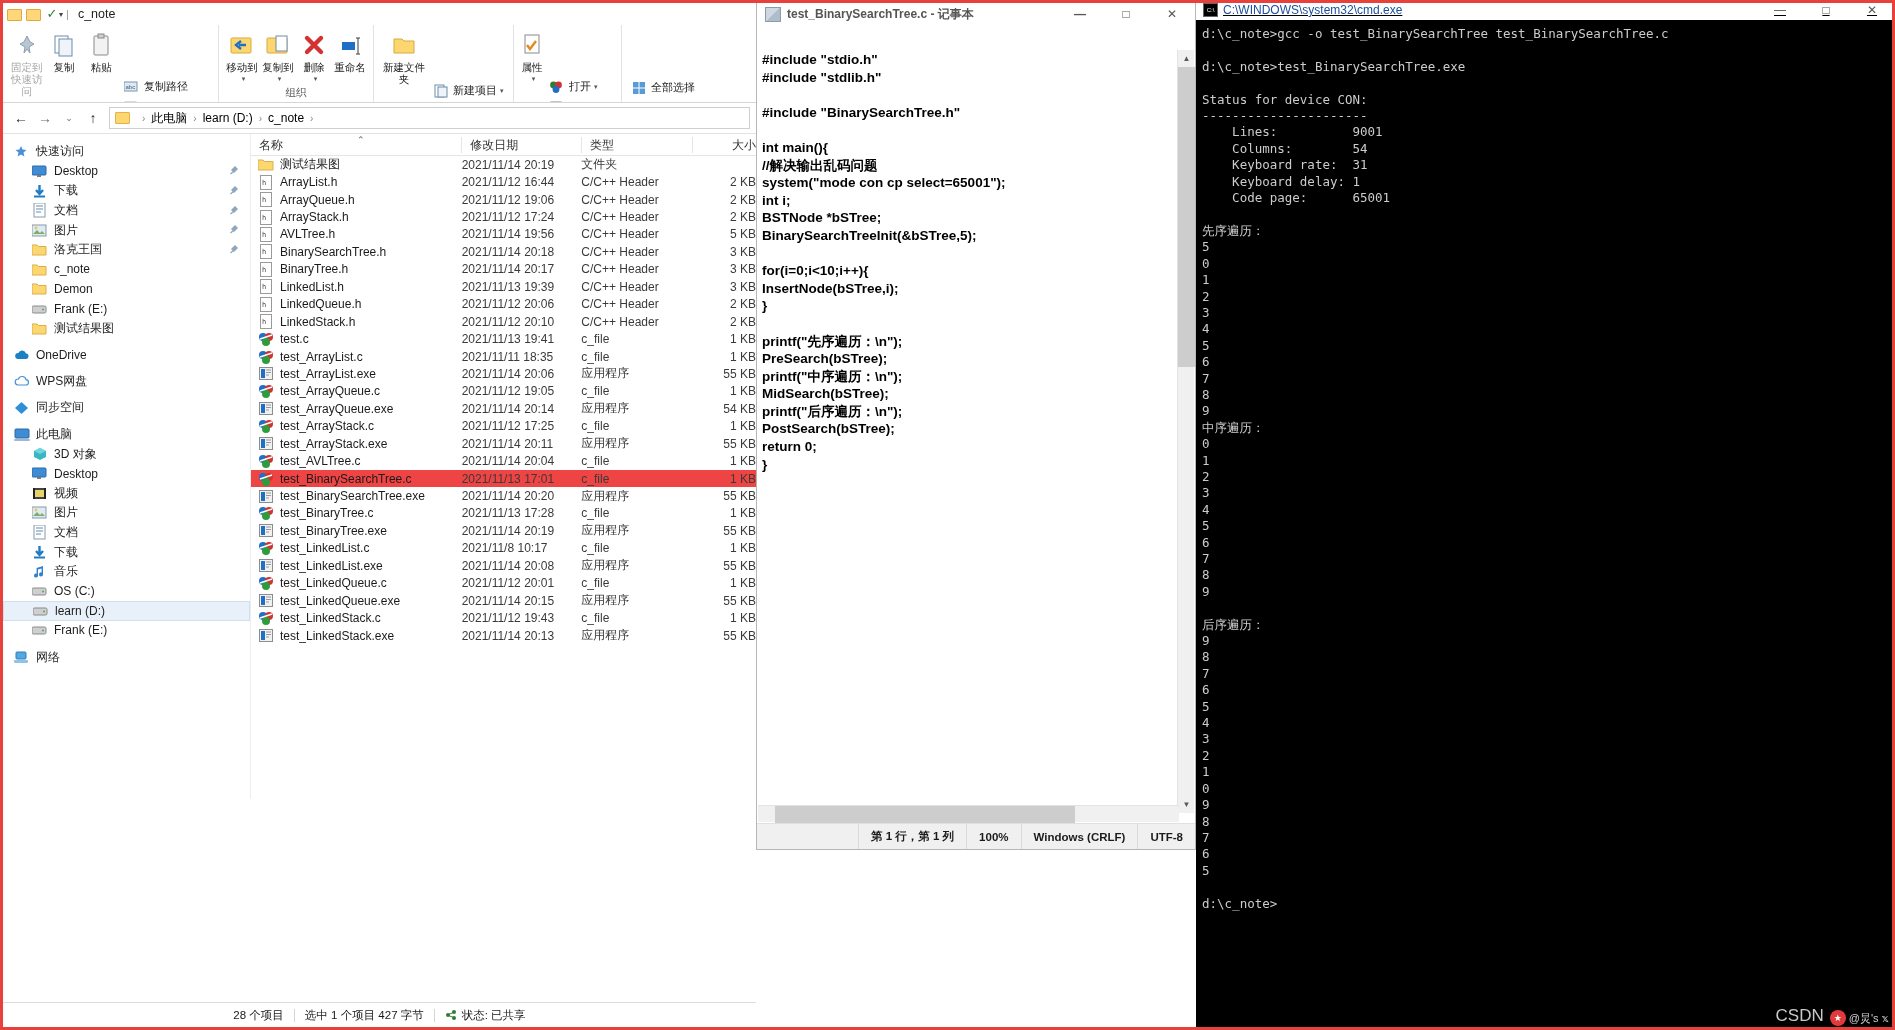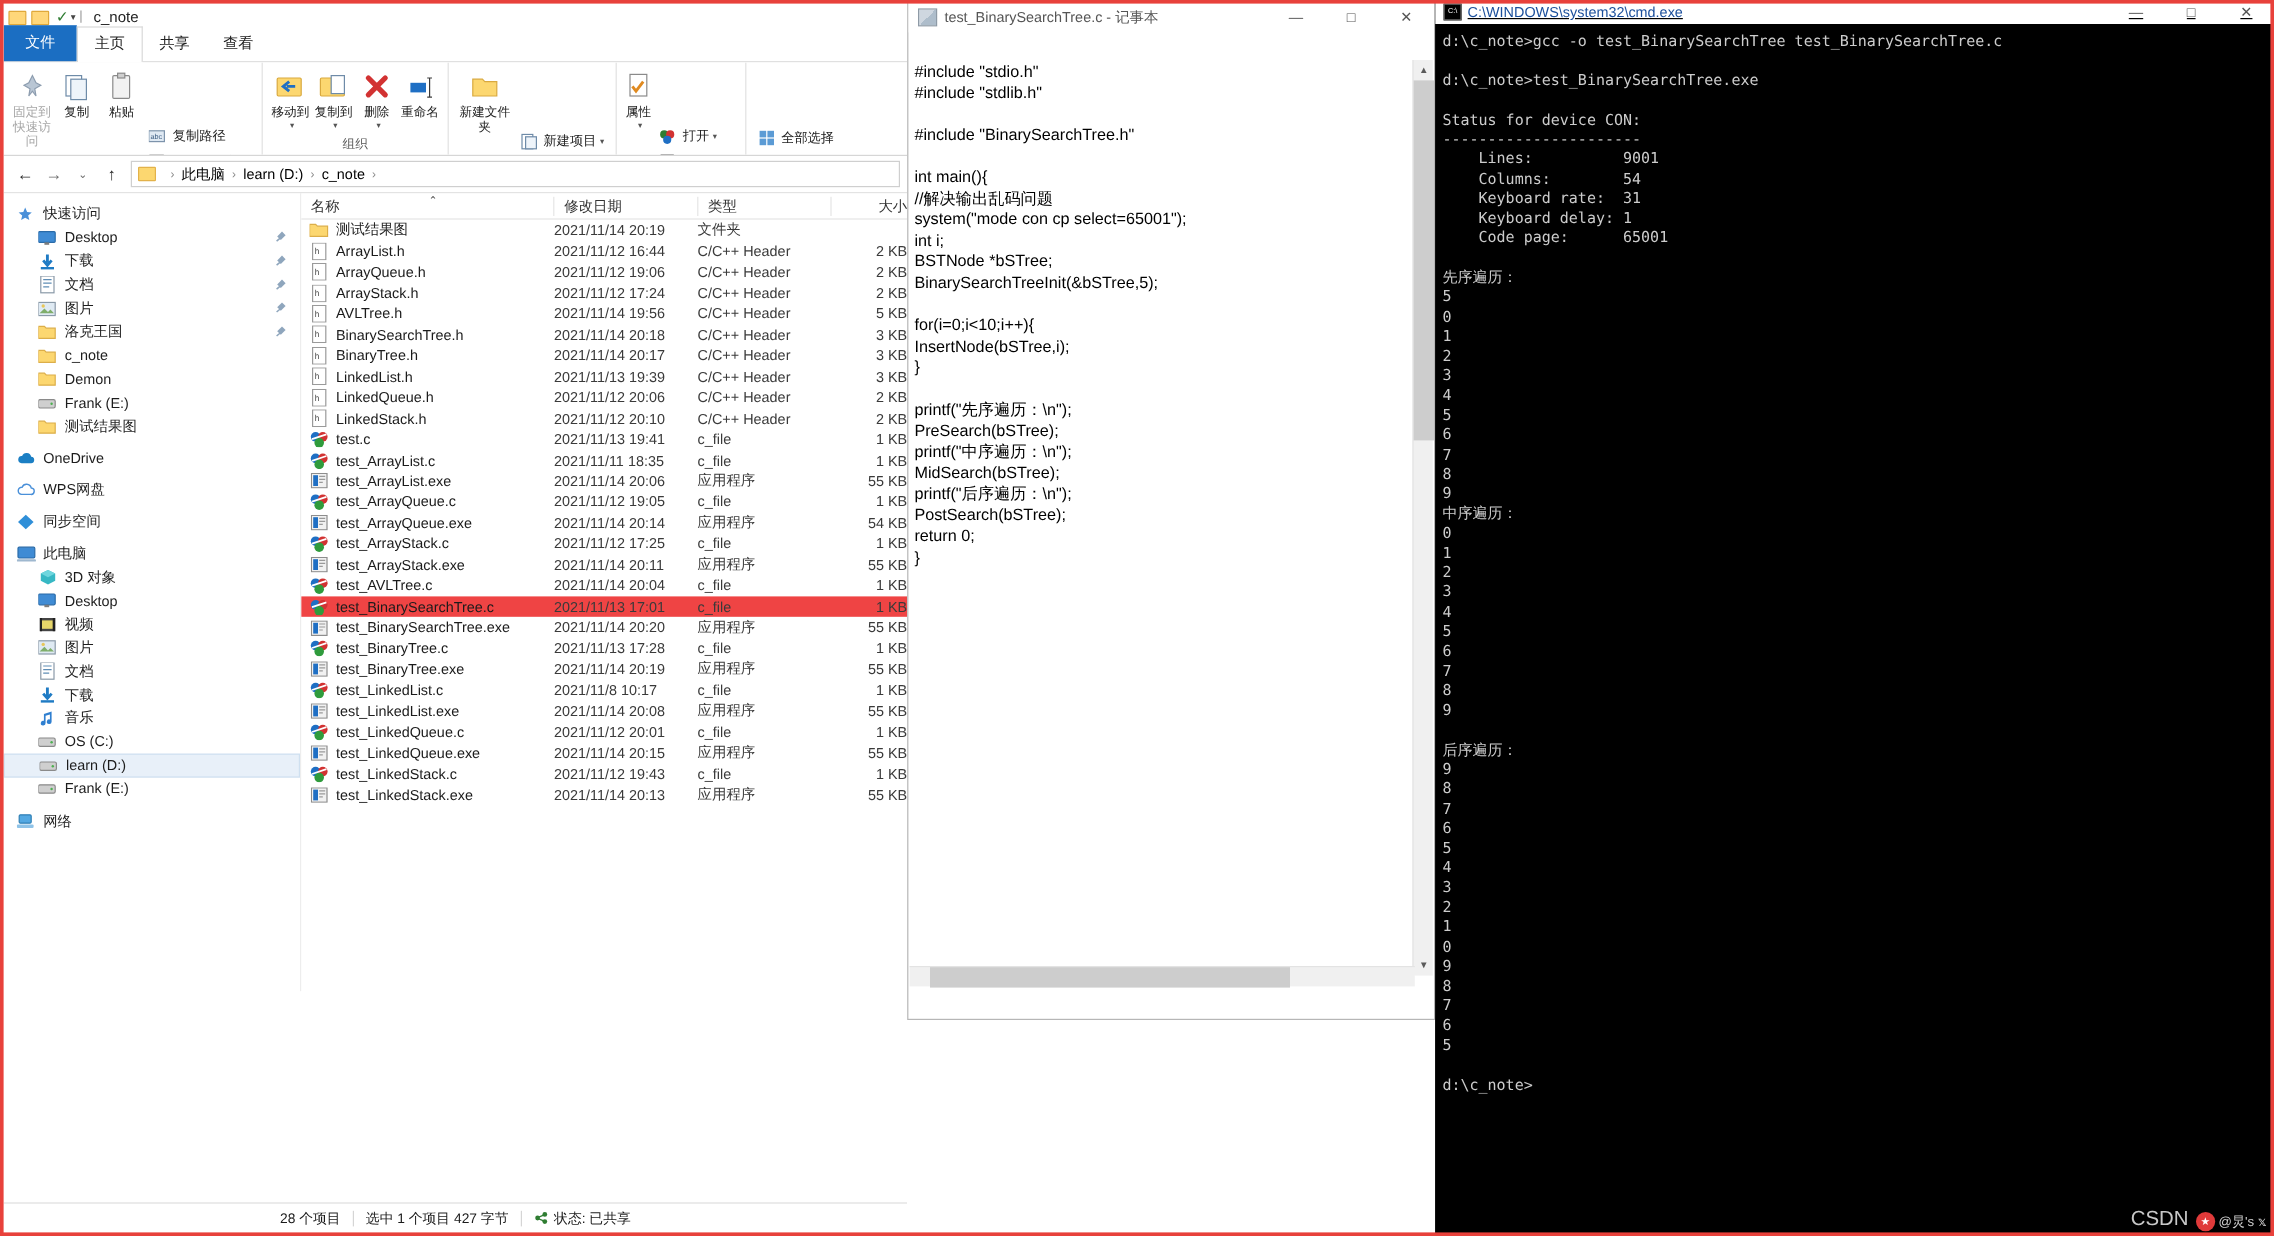--- a/index.html
+++ b/index.html
@@ -69,21 +69,21 @@
   .fsize { width:66px; text-align:right; color:#3a3a3a;}
 
   .folder-ico { width:15px; height:12px; background:#fcd770; border:1px solid #e3b24a; border-radius:1px;}
 
   .exp-status { position:absolute; left:0; bottom:0; width:753px; height:25px; border-top:1px solid #dedede; display:flex; align-items:center; font-size:11.5px; color:#1b1b1b; background:#fff;justify-content:center;}
   .st-seg { padding:0 10px; display:flex; align-items:center;}
   .st-div { width:1px; height:13px; background:#d5d5d5;}
   .share-ic { width:13px; height:13px; margin-right:4px; display:inline-flex; align-items:center; justify-content:center;}
 
   
-  #notepad { position:absolute; left:756px; top:0; width:440px; height:850px; background:#fff; border:1px solid #b6b6b6; z-index:20; overflow:hidden;}
+  #notepad { position:absolute; left:756px; top:0; width:440px; height:850px; background:#fff; border:1px solid #b6b6b6; z-index:20; overflow:hidden;font-weight:bold;}
   .np-title { height:26px; display:flex; align-items:center; background:#fff; }
   .np-ico { width:16px; height:15px; margin:0 6px 0 8px; background:linear-gradient(135deg,#cfd7e0 0 50%,#aebdcb 50% 100%); border:1px solid #8e9aa6;}
   .np-title-text { font-size:12px; color:#555; flex:1;}
   .np-wbtns { display:flex; height:26px;}
   .np-wb { width:46px; display:flex; align-items:center; justify-content:center; color:#555; font-size:12px;}
   .np-menu { height:22px; display:flex; align-items:center; padding-left:8px; font-size:12px; color:#222; border-bottom:1px solid #e6e6e6;}
   .np-menu span { margin-right:14px;}
   .np-text { position:absolute; left:1px; top:49px; width:421px; height:763px; padding:1px 4px; font-size:13.5px; line-height:17.6px; color:#000; white-space:pre; overflow:hidden;}
   .np-vscroll { position:absolute; right:1px; top:49px; width:17px; height:763px; background:#f0f0f0; border-left:1px solid #e3e3e3;}
   .np-vthumb { position:absolute; left:0; top:0; width:17px; height:300px; background:#cdcdcd;}
@@ -123,26 +123,20 @@
       </div>
     <div class="qat-ico">
         <div class="folder-mini"></div>
       </div>
     <div class="qat-check">✓</div>
     <span class="qat-drop">▾</span>
     <span class="qat-sep">|</span>
     <span class="exp-title-text">c_note</span>
   </div>
 
-  <div class="ribbon-tabs">
-    <div class="tab file">文件</div>
-    <div class="tab active">主页</div>
-    <div class="tab">共享</div>
-    <div class="tab">查看</div>
-  </div>
 
   <div class="ribbon">
 
     <div class="rgroup" style="width:216px;">
       <div class="rgroup-body">
         <div class="bigbtn dis">
           <div class="ic">
             <svg width="24" height="26" viewBox="0 0 24 26">
                 <path d="M12 3 l3 6 4 2 -5 3 1 6 -3-4 -3 4 1-6 -5-3 4-2z" fill="#b9c6d4" stroke="#8d9daf"></path>
               </svg>
@@ -1123,20 +1117,26 @@
 PostSearch(bSTree);
 return 0;
 }</div>
   <div class="np-vscroll">
     <div class="np-arrow" style="top:0;">▲</div>
     <div class="np-vthumb" style="top:17px;"></div>
     <div class="np-arrow" style="bottom:0;">▼</div>
   </div>
   <div class="np-hscroll">
     <div class="np-hthumb"></div>
+  </div>
+  <div class="np-status">
+    <div class="np-st">第 1 行，第 1 列</div>
+    <div class="np-st">100%</div>
+    <div class="np-st">Windows (CRLF)</div>
+    <div class="np-st">UTF-8</div>
   </div>
 </div>
 
 <div id="cmd">
   <div class="cmd-title">
     <div class="cmd-ico">C:\</div>
     <div class="cmd-title-text">C:\WINDOWS\system32\cmd.exe</div>
     <div class="cmd-wb">—</div>
     <div class="cmd-wb">□</div>
     <div class="cmd-wb">✕</div>

